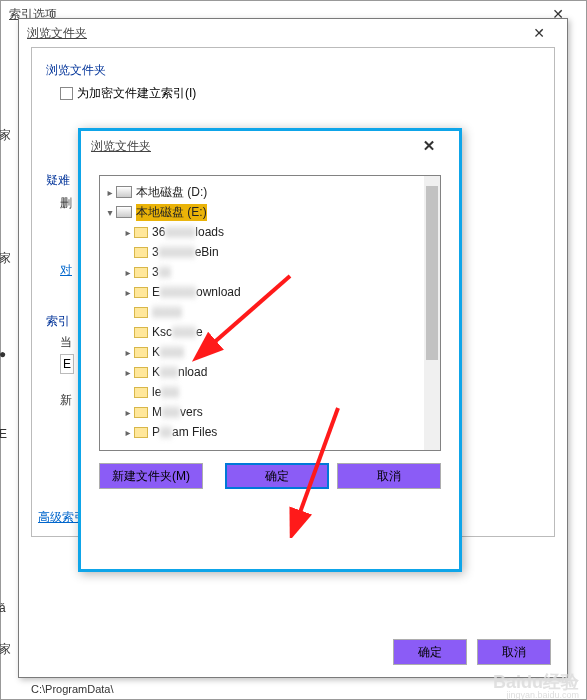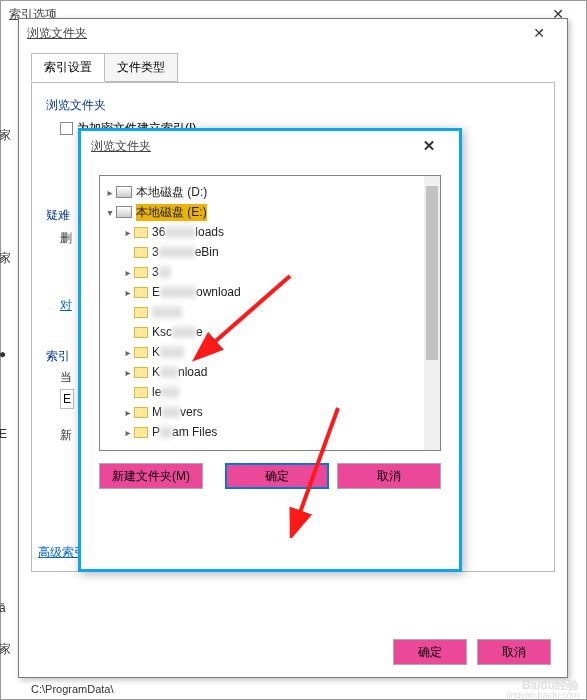--- a/index.html
+++ b/index.html
@@ -16,21 +16,21 @@
 .win-adv .titlebar { border-bottom: 0; height: 28px; }
 .tabs { margin: 6px 12px 0; display: flex; }
 .tab { padding: 5px 12px; border: 1px solid #bbb; background: #f5f5f5; margin-right: -1px; position: relative; }
 .tab.active { background: #fff; border-bottom: 1px solid #fff; z-index: 2; }
 .tab-body { margin: 0 12px 12px; border: 1px solid #bbb; padding: 14px 14px; height: 490px; position: relative; }
 .group-label { color: #003399; margin-bottom: 6px; }
 .checkbox-row { display: flex; align-items: center; margin: 2px 0 2px 14px; gap: 4px;}
 .checkbox { width: 13px; height: 13px; border: 1px solid #888; display:inline-block; }
 .link { color: #0066cc; text-decoration: underline; cursor: pointer; }
 .bottom-row { position: absolute; right: 16px; bottom: 12px; display: flex; gap: 10px; }
-.btn { min-width: 74px; height: 26px; border: 1px solid #adadad; background: #ec4899; text-align: center; line-height: 24px; cursor: pointer; }
+.btn { min-width: 74px; height: 26px; border: 1px solid #adadad; background: #8b5cf6; text-align: center; line-height: 24px; cursor: pointer; }
 
 
 .win-browse { position: absolute; left: 78px; top: 128px; width: 384px; height: 444px; background: #fff; border: 3px solid #0ea5e9; box-shadow: 2px 2px 10px rgba(0,0,0,0.3); z-index: 50;}
 .win-browse .titlebar { height: 30px; padding: 0 10px; }
 .win-browse .close { font-size: 15px; font-weight: bold; }
 .browse-body { padding: 14px 18px 16px; }
 .browse-msg { margin-bottom: 24px; }
 .tree-wrap { border: 1px solid #828282; height: 276px; display: flex; }
 .tree { flex: 1; overflow: hidden; padding: 6px 4px; }
 .scrollbar { width: 16px; background: #f0f0f0; position: relative; }
@@ -46,21 +46,21 @@
 .browse-btns .btn { flex: 0 0 auto; min-width: 104px; }
 .btn.focus { border: 2px solid #0078d7; line-height: 22px; }
 
 .arrow1, .arrow2 { position: absolute; z-index: 100; pointer-events:none;}
 .arrow1 { left: 190px; top: 266px; }
 .arrow2 { left: 258px; top: 398px; }
 
 .left-line { position: absolute; left: -2px; top: 100px; width: 10px; height: 580px; }
 .left-line div { margin:26px 0; color:#333; font-size:12px;}
 
-.watermark { position: absolute; right: 8px; bottom: 6px; color: rgba(220,220,220,0.85); font-size: 12px; font-weight: bold; z-index: 200; }
+.watermark { position: absolute; right: 8px; bottom: 6px; color: rgba(220,220,220,0.85); font-size: 18px; font-weight: bold; z-index: 200; }
 .wm-sub { position: absolute; right: 8px; bottom: 0px; color: rgba(200,200,200,0.6); font-size: 9px; z-index: 200;}
 
 .footer-text { position: absolute; left: 30px; bottom: 4px; color: #333; font-size: 11px; }
 
 .side-text { position:absolute; right:20px; top:262px; font-size:12px;}
 
 </style>
 </head>
 <body>
 
@@ -84,24 +84,20 @@
   </div>
 
   <span class="side-text">er-bus; zt-wt-...</span>
   <span class="footer-text">C:\ProgramData\</span>
 </div>
 
 <div class="win-adv">
   <div class="titlebar">
     <span class="title">浏览文件夹</span>
     <span class="close">✕</span>
-  </div>
-  <div class="tabs">
-    <div class="tab active">索引设置</div>
-    <div class="tab">文件类型</div>
   </div>
   <div class="tab-body">
     <div class="group-label">浏览文件夹</div>
     <div class="checkbox-row">
       <span class="checkbox"></span>
       <span>为加密文件建立索引(I)</span>
     </div>
 
     <div style="margin-top:70px" class="group-label">疑难</div>
     <div style="margin:6px 0 0 14px; color:#333">删</div>

